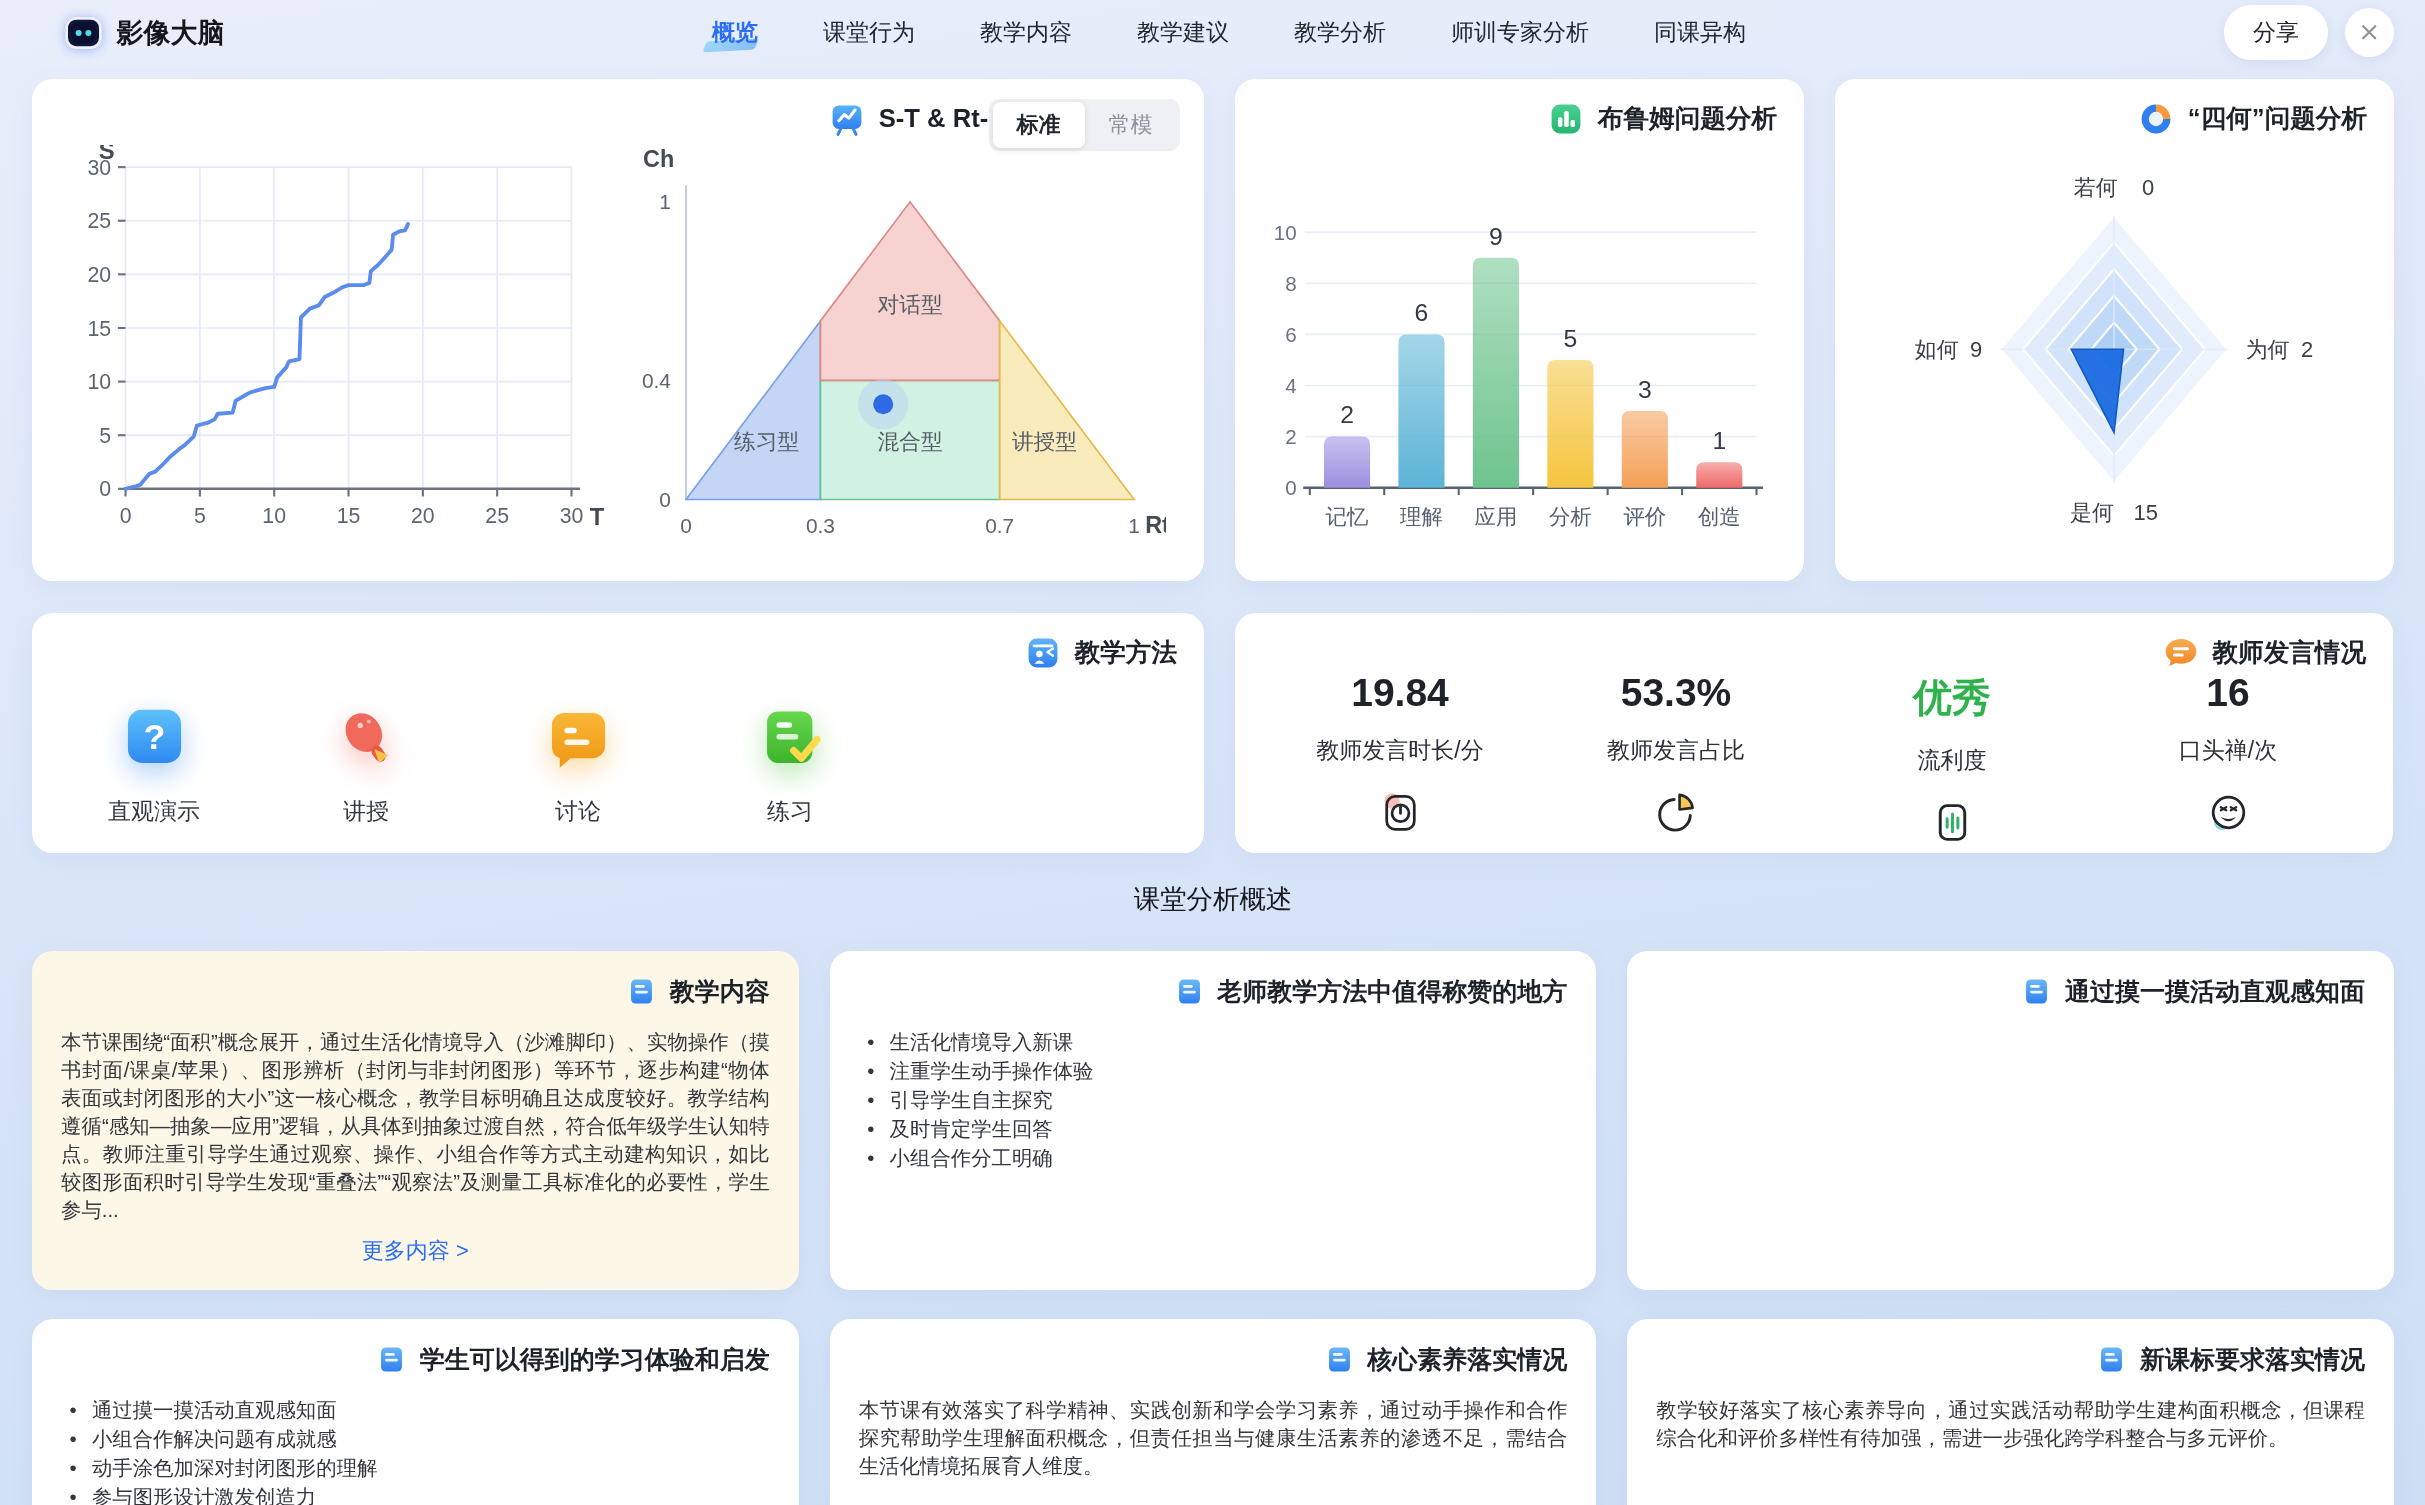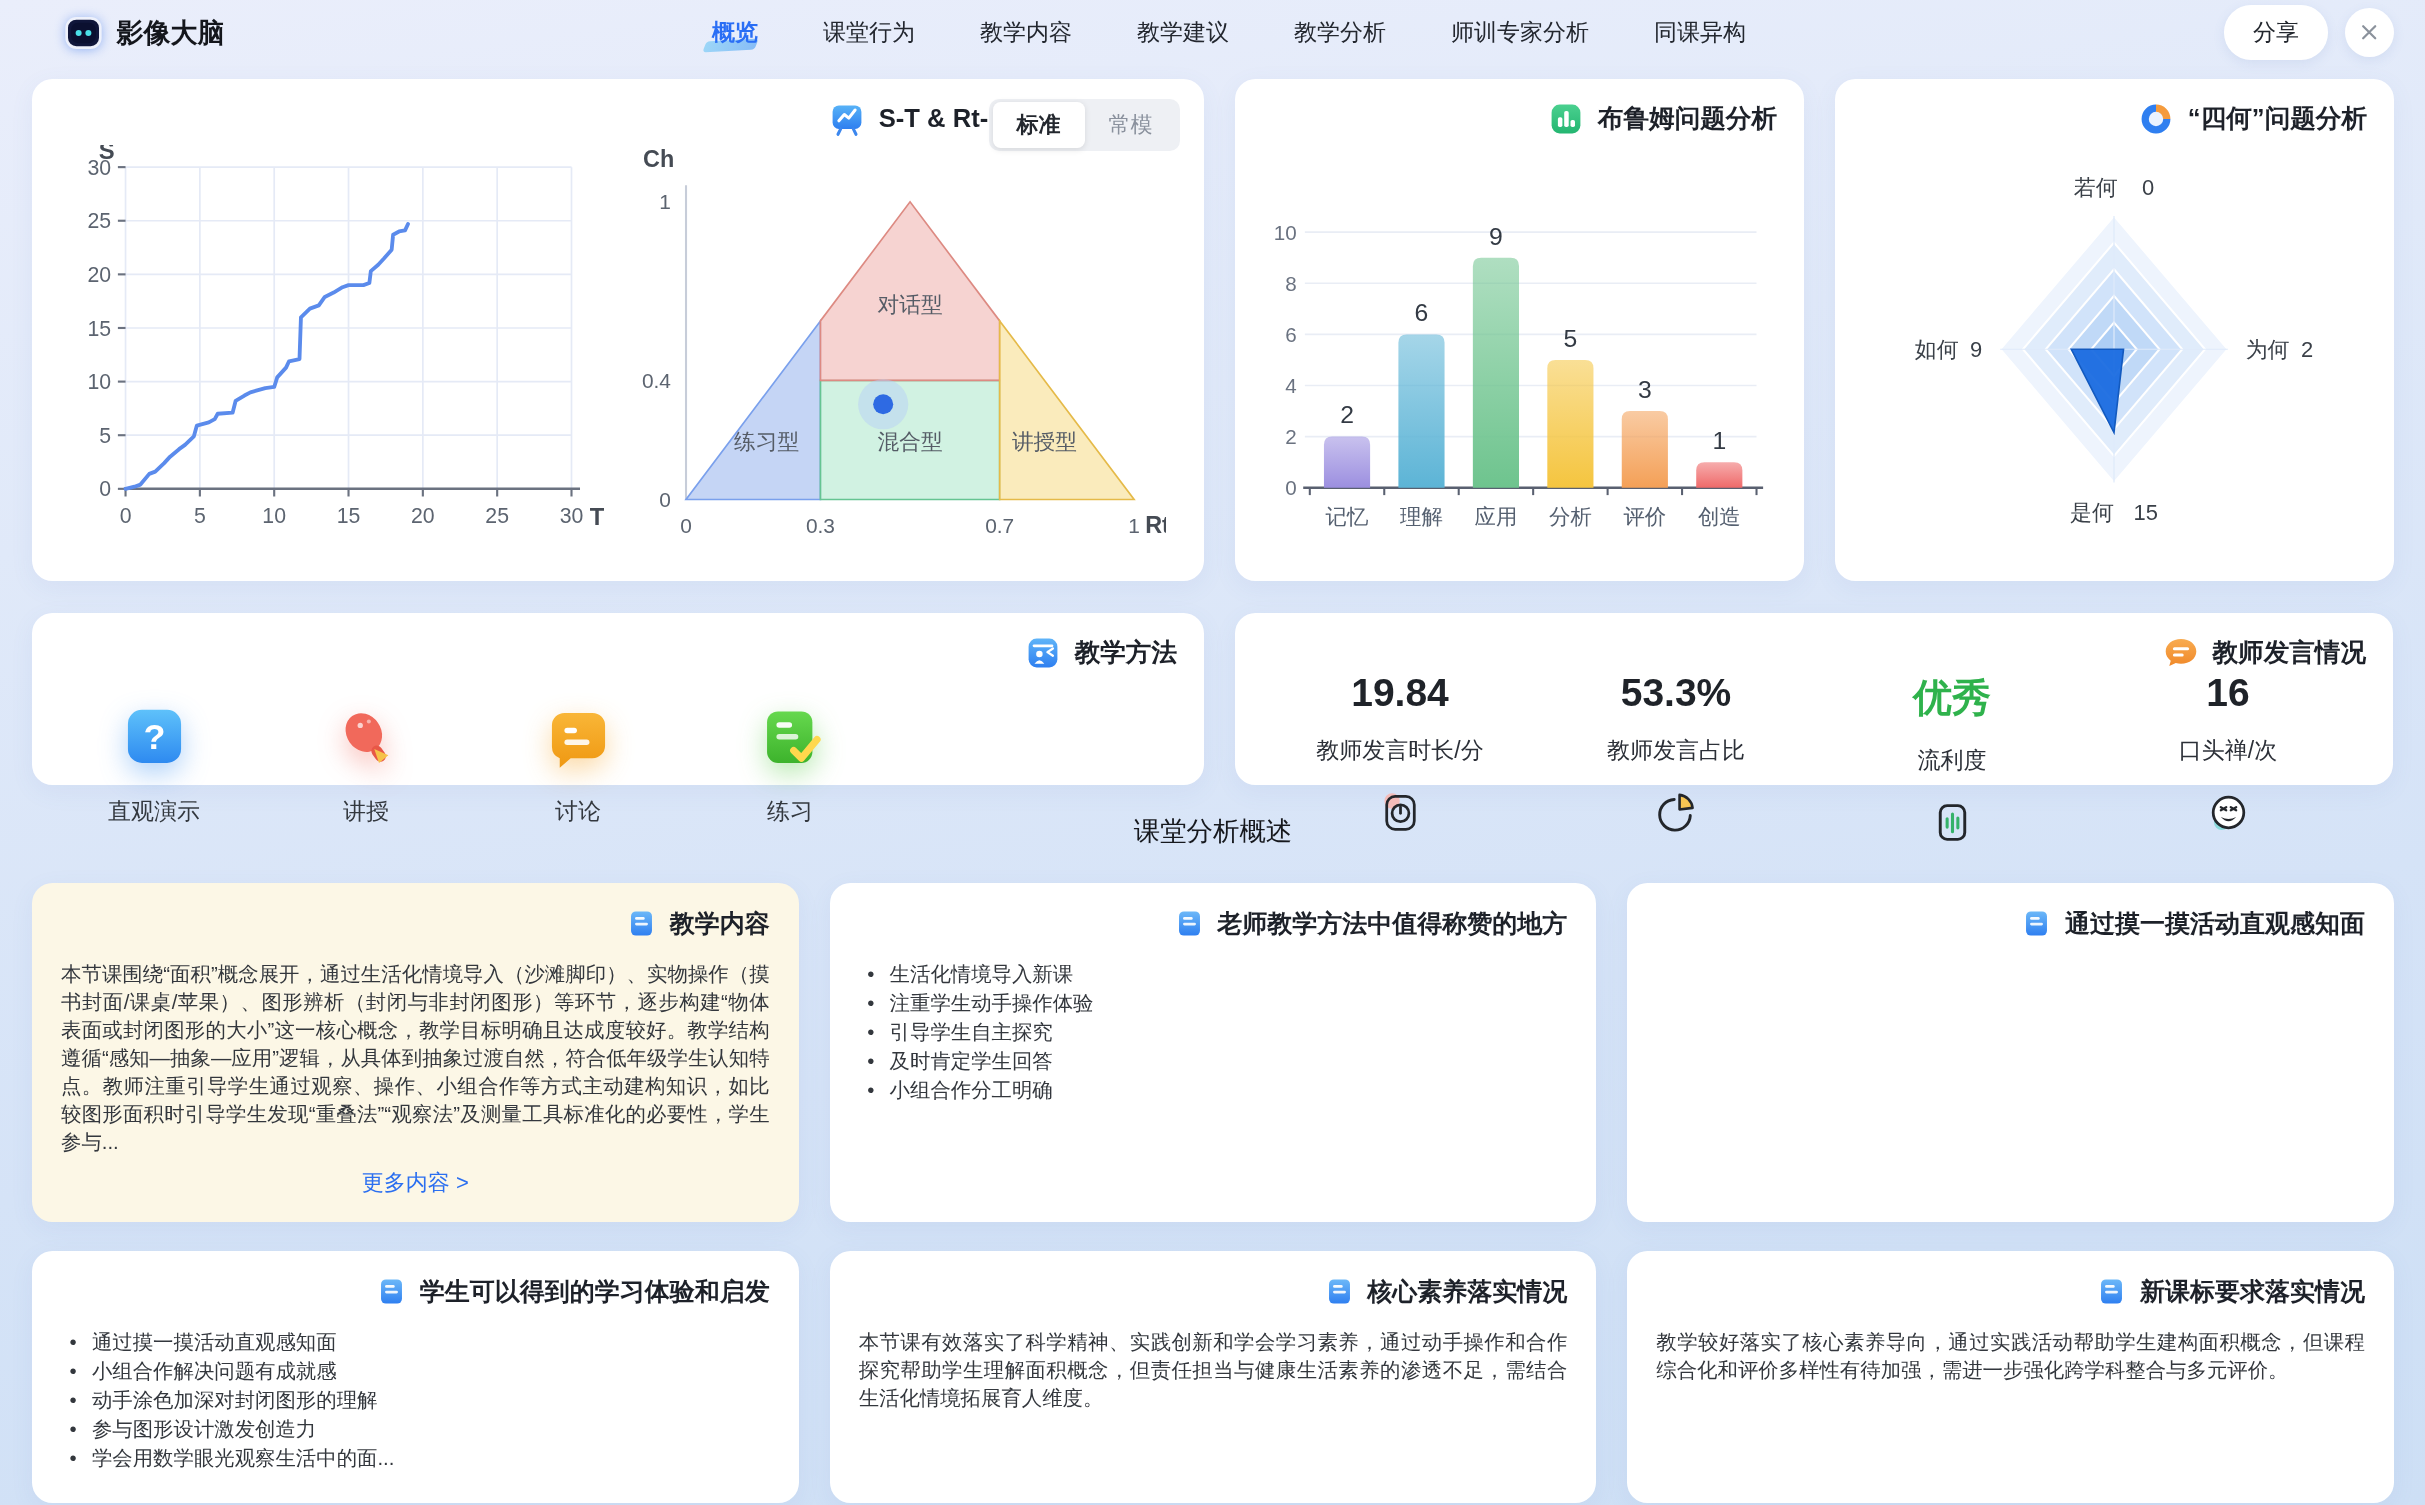--- a/index.html
+++ b/index.html
@@ -22,21 +22,21 @@
   .share-btn{border:none;background:#fff;border-radius:27px;padding:12px 29px;font-size:23px;color:#23272e;
     font-family:"Liberation Sans",sans-serif;box-shadow:0 3.4px 12px rgba(90,120,190,.12);cursor:pointer;}
   .close-btn{border:none;background:#fff;width:49px;height:49px;border-radius:50%;display:flex;align-items:center;
     justify-content:center;box-shadow:0 3.4px 12px rgba(90,120,190,.12);cursor:pointer;}
   
   main{padding:0 32px;}
   .card{background:#fff;border-radius:20.4px;box-shadow:0 6.8px 24px rgba(80,110,180,.07);padding:22px 27px;position:relative;}
   .row1{display:grid;grid-template-columns:1172px 569px 559px;gap:31px;margin-top:13.6px;}
   .row1 .card{height:502px;box-sizing:border-box;}
   .row2{display:grid;grid-template-columns:1172px 1158px;gap:31px;margin-top:32px;}
-  .row2 .card{height:172px;box-sizing:border-box;}
+  .row2 .card{height:240px;box-sizing:border-box;}
   .card-head{display:flex;align-items:center;gap:13.6px;justify-content:flex-end;}
   .icon-sm svg{display:block;}
   .card-title{font-size:25.6px;font-weight:bold;color:#1d2129;}
   .badge{font-size:19.6px;color:#52c41a;background:#f2fbe9;border:1.7px solid #abe37f;border-radius:6.8px;padding:2.6px 12px;margin-left:5.1px;}
   .toggle{position:absolute;right:24px;top:20.4px;background:#eef0f4;border-radius:10.2px;padding:3.4px;display:flex;}
   .seg{padding:7.7px 24px;font-size:22px;color:#8a919d;border-radius:7.7px;cursor:pointer;white-space:nowrap;}
   .seg.sel{background:#fff;color:#23272e;font-weight:bold;box-shadow:0 1.7px 6.8px rgba(0,0,0,.10);}
   .st-charts{display:flex;gap:10.2px;margin-top:8.5px;}
   #st-chart{width:545px;height:400px;}
   #tri-chart{width:552px;height:418px;}

